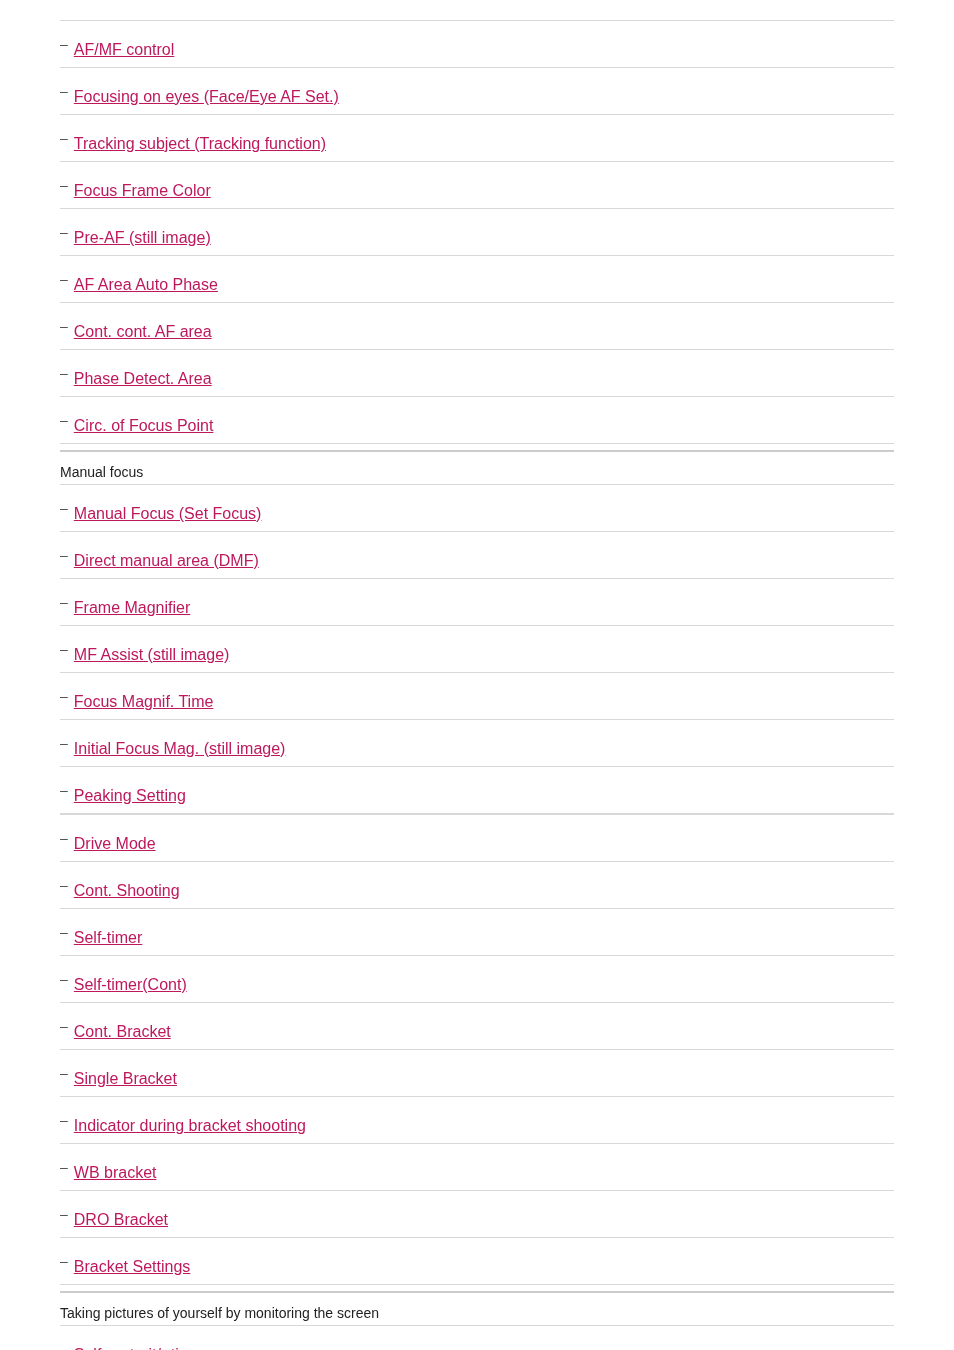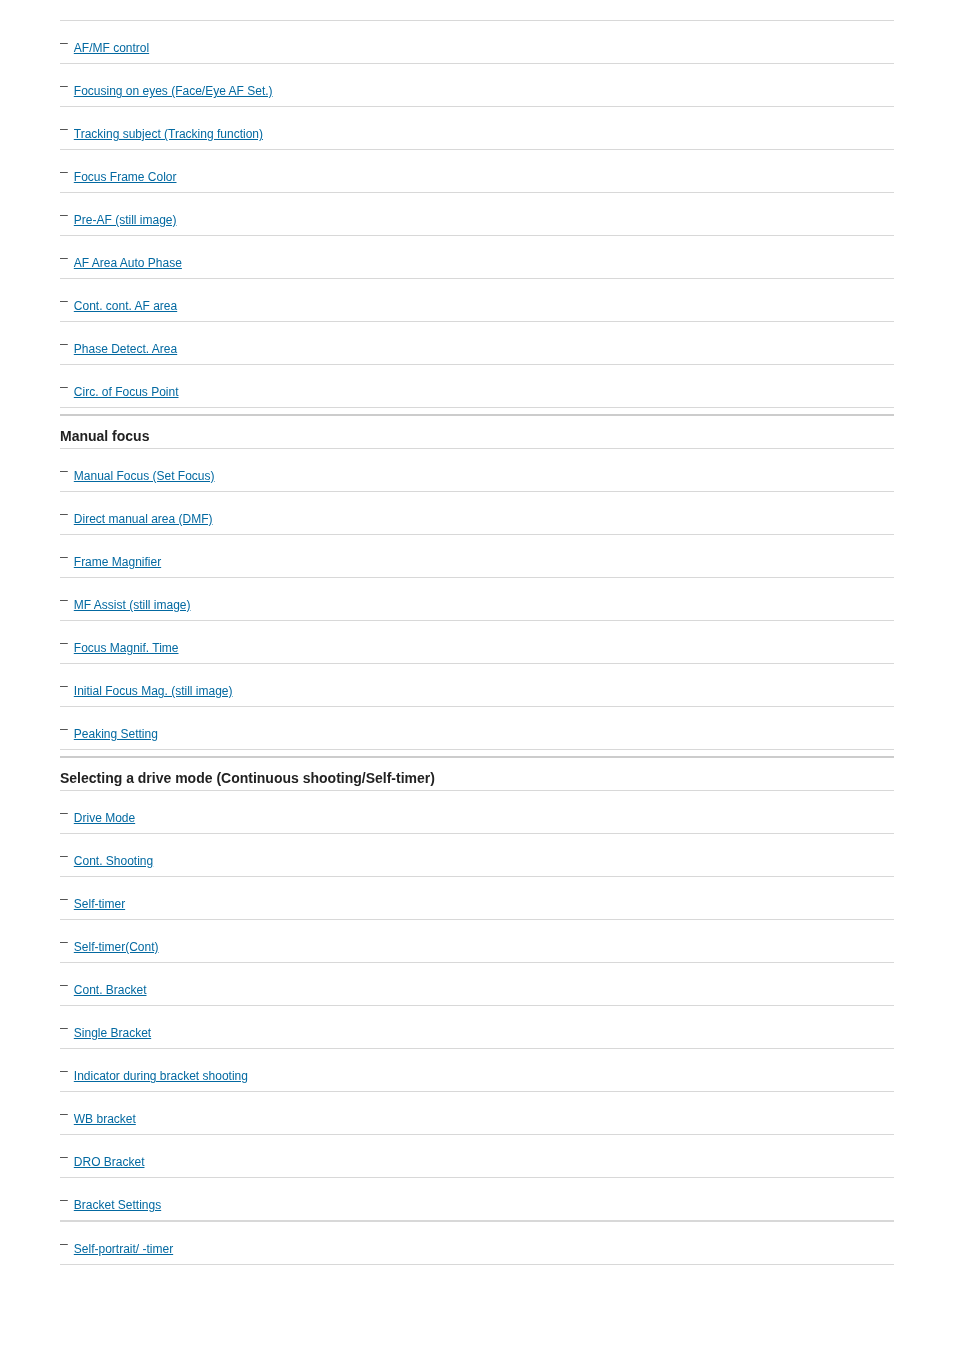--- a/index.html
+++ b/index.html
@@ -32,34 +32,34 @@
     }
 
     .dash {
       color: #555;
       margin-right: 6px;
       font-size: 14px;
       flex-shrink: 0;
     }
 
     .link {
-      color: #0369a1;
+      color: #be185d;
       text-decoration: underline;
       cursor: pointer;
-      font-size: 12px;
+      font-size: 16px;
       margin-top: 12px;
     }
 
     .section-block {
       margin-bottom: 0;
     }
 
     .section-title {
       font-size: 14px;
-      font-weight: bold;
+      font-weight: normal;
       color: #222;
       padding: 12px 0 4px 0;
       border-top: 2px solid #ccc;
       margin-top: 6px;
     }
 
     .items-list {
       margin: 0;
     }
 
@@ -139,21 +139,20 @@
         <a class="link">Initial Focus Mag. (still image)</a>
       </div>
       <div class="link-row">
         <span class="dash">–</span>
         <a class="link">Peaking Setting</a>
       </div>
     </div>
   </div>
 
   <div class="section-block">
-    <div class="section-title">Selecting a drive mode (Continuous shooting/Self-timer)</div>
     <div class="items-list">
       <div class="link-row top-border">
         <span class="dash">–</span>
         <a class="link">Drive Mode</a>
       </div>
       <div class="link-row">
         <span class="dash">–</span>
         <a class="link">Cont. Shooting</a>
       </div>
       <div class="link-row">
@@ -185,20 +184,21 @@
         <a class="link">DRO Bracket</a>
       </div>
       <div class="link-row">
         <span class="dash">–</span>
         <a class="link">Bracket Settings</a>
       </div>
     </div>
   </div>
 
   <div class="section-block">
+    <div class="section-title">Taking pictures of yourself by monitoring the screen</div>
     <div class="items-list">
       <div class="link-row top-border">
         <span class="dash">–</span>
         <a class="link">Self-portrait/ -timer</a>
       </div>
     </div>
   </div>
 
 </div>
 

